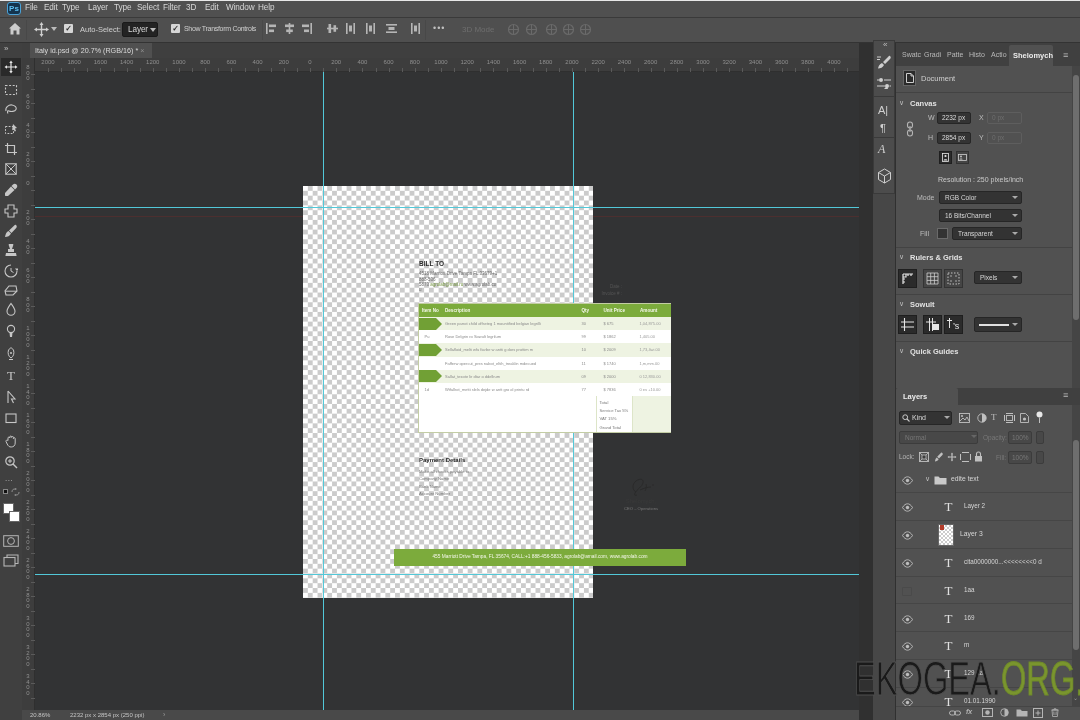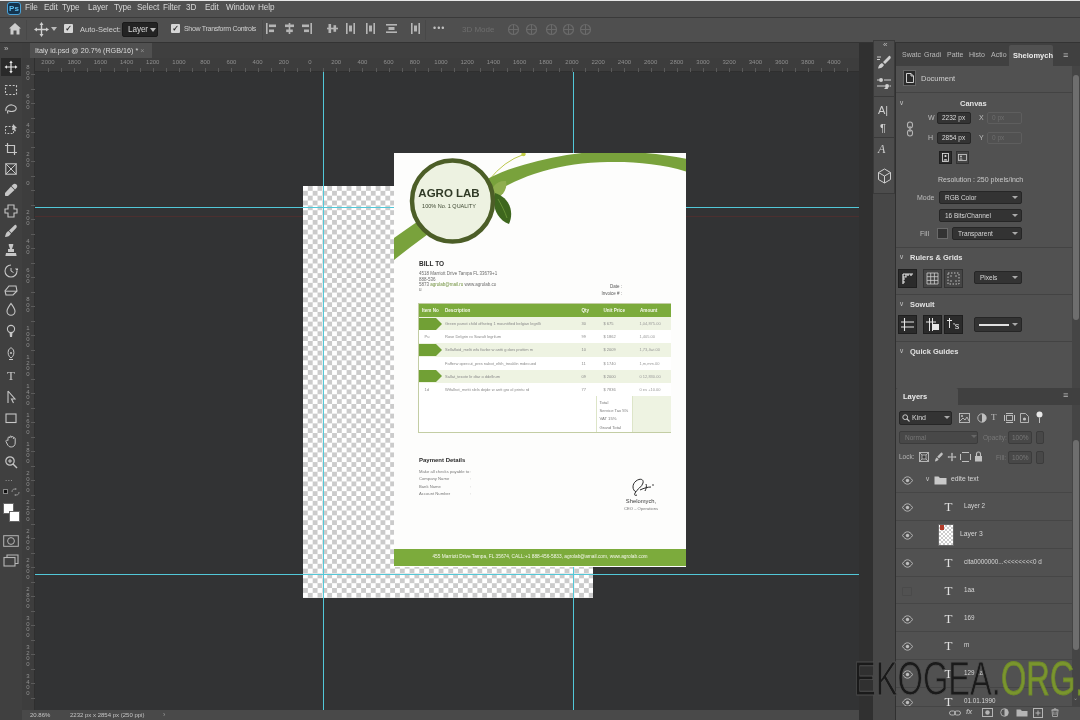--- a/index.html
+++ b/index.html
@@ -266,33 +266,20 @@
 <div class="abs" style="left:31px;top:683.0px;width:4px;height:1px;background:#5a5a5a;"></div>
 <div class="abs" style="left:31px;top:697.5px;width:4px;height:1px;background:#5a5a5a;"></div>
 <div class="abs" style="left:35px;top:72px;width:824px;height:638px;background:#323334;"></div>
 <div class="abs" style="left:35px;top:216px;width:268px;height:1px;background:#4c2f2f;"></div>
 <div class="abs" style="left:592px;top:216px;width:267px;height:1px;background:#4c2f2f;"></div>
 <div class="abs" style="left:303px;top:186px;width:290px;height:412px;background:repeating-conic-gradient(#cbcbcb 0% 25%, #ffffff 0% 50%);background-size:9.7px 9.7px;"></div>
 <div class="abs" style="left:35px;top:207px;width:824px;height:1px;background:#52c8d8;"></div>
 <div class="abs" style="left:35px;top:574px;width:824px;height:1px;background:#52c8d8;"></div>
 <div class="abs" style="left:323px;top:72px;width:1px;height:638px;background:#52c8d8;"></div>
 <div class="abs" style="left:573px;top:72px;width:1px;height:638px;background:#52c8d8;"></div>
-<div class="abs" style="left:394px;top:153px;width:292px;height:414px;background:#fdfdfc;overflow:hidden;">
-<svg class="abs" style="left:0;top:0;" width="292" height="130" viewBox="0 0 292 130">
-<path d="M129.5,1.5 Q 110,8 95,27" fill="none" stroke="#bcc84d" stroke-width="1"></path>
-<circle cx="129.5" cy="1.2" r="2.1" fill="#c3cf45"></circle>
-<path d="M292,5.8 C 268,1 240,-2 210,-1.5 C 182,-1 155,5 130,11.7 C 112,16.5 98,23.5 86,30 C 55,47 25,67 0,85 L 0,107 C 30,83 60,62 95,42 C 110,33.5 125,26 140,21 C 165,13 180,10.5 206,9.2 C 235,8 265,10 292,18.4 Z" fill="#79a23c"></path>
-<path d="M97,46 C 96,34 103,27 112,28 C 114,38 107,44 99,47 Z" fill="#8fae4e"></path>
-<path d="M101,40 C 114,44 121,57 115,71 C 103,67 97,52 101,40 Z" fill="#3e671e"></path>
-<path d="M104,46 C 108,53 111,59 113,65" fill="none" stroke="#6f9a3a" stroke-width="0.8"></path>
-<circle cx="58.5" cy="47.9" r="40.5" fill="#edf2e1" stroke="#4c5e27" stroke-width="4.5"></circle>
-</svg>
-<div class="abs" style="left:0px;top:34px;width:110px;text-align:center;color:#303a26;font-size:11.5px;font-weight:bold;">AGRO LAB</div>
-<div class="abs" style="left:0px;top:50px;width:110px;text-align:center;color:#3c4630;font-size:5.5px;">100% No. 1 QUALITY</div>
-</div>
 <div class="abs txt" style="left:419px;top:260px;color:#2b2b2b;font-size:6.5px;font-weight:bold;">BILL TO</div>
 <div class="abs txt" style="left:419px;top:271px;color:#6b6b6b;font-size:4.5px;">4518 Marriott Drive Tampa FL 33679+1</div>
 <div class="abs txt" style="left:419px;top:276.5px;color:#6b6b6b;font-size:4.5px;">888-536</div>
 <div class="abs txt" style="left:419px;top:281.5px;color:#6b6b6b;font-size:4.5px;">5873 <span style="color:#6e8f3a;">agrolab@mail.ru</span> www.agrolab.co</div>
 <div class="abs txt" style="left:419px;top:287px;color:#6b6b6b;font-size:4.5px;">u</div>
 <div class="abs" style="left:560px;top:284px;width:62px;text-align:right;color:#555;font-size:4.5px;">Date :</div>
 <div class="abs" style="left:560px;top:291px;width:62px;text-align:right;color:#555;font-size:4.5px;">Invoice # :</div>
 <div class="abs" style="left:417.5px;top:302.5px;width:253px;height:130px;background:#fff;border:0.7px solid #c3cda4;">
 <div class="abs" style="left:0;top:0;width:252px;height:13px;background:#7cab3c;"></div>
 <div class="abs txt" style="left:3.5px;top:4px;color:#f4f7ea;font-size:4.6px;font-weight:bold;">Item No</div>
@@ -492,21 +479,21 @@
 <div class="abs" style="left:1009px;top:45px;width:44px;height:21px;background:#515151;border-radius:2px 2px 0 0;"></div>
 <div class="abs txt" style="left:1013px;top:51px;color:#ececec;font-size:7.5px;font-weight:bold;">Shelomych</div>
 <div class="abs txt" style="left:1063px;top:50px;color:#b9b9b9;font-size:9px;">≡</div>
 <div class="abs" style="left:903px;top:70px;width:13px;height:16px;background:#2b2b2b;border:1px solid #666;"></div>
 <svg class="abs" style="left:906px;top:73px;" width="8" height="10" viewBox="0 0 8 10">
       <path d="M0.5,0.5 L5,0.5 L7.5,3 L7.5,9.5 L0.5,9.5 Z M5,0.5 L5,3 L7.5,3" fill="none" stroke="#e0e0e0" stroke-width="0.9"></path>
     </svg>
 <div class="abs txt" style="left:921px;top:74px;color:#cfcfcf;font-size:7.5px;">Document</div>
 <div class="abs" style="left:896px;top:92px;width:184px;height:1px;background:#434343;"></div>
 <div class="abs txt" style="left:899px;top:99px;color:#bdbdbd;font-size:7px;">∨</div>
-<div class="abs txt" style="left:960px;top:99px;color:#e2e2e2;font-size:7.5px;font-weight:bold;">Canvas</div>
+<div class="abs txt" style="left:910px;top:99px;color:#e2e2e2;font-size:7.5px;font-weight:bold;">Canvas</div>
 <svg class="abs" style="left:905px;top:121px;" width="10" height="16" viewBox="0 0 10 16">
       <rect x="2.5" y="1" width="5" height="6" rx="2.5" fill="none" stroke="#b5b5b5" stroke-width="1.1"></rect>
       <rect x="2.5" y="9" width="5" height="6" rx="2.5" fill="none" stroke="#b5b5b5" stroke-width="1.1"></rect>
       <path d="M5,5 L5,11" stroke="#b5b5b5" stroke-width="1.1"></path>
     </svg>
 <div class="abs txt" style="left:928px;top:114px;color:#bdbdbd;font-size:7px;">W</div>
 <div class="abs" style="left:937px;top:112px;width:34px;height:12px;background:#333333;border:1px solid #262626;border-radius:2px;color:#dcdcdc;font-size:6.5px;line-height:10px;padding-left:4px;">2232 px</div>
 <div class="abs txt" style="left:979px;top:114px;color:#bdbdbd;font-size:7px;">X</div>
 <div class="abs" style="left:987px;top:112px;width:35px;height:12px;background:none;border:1px solid #5e5e5e;border-radius:2px;color:#6e6e6e;font-size:6.5px;line-height:10px;padding-left:4px;">0 px</div>
 <div class="abs txt" style="left:928px;top:134px;color:#bdbdbd;font-size:7px;">H</div>

